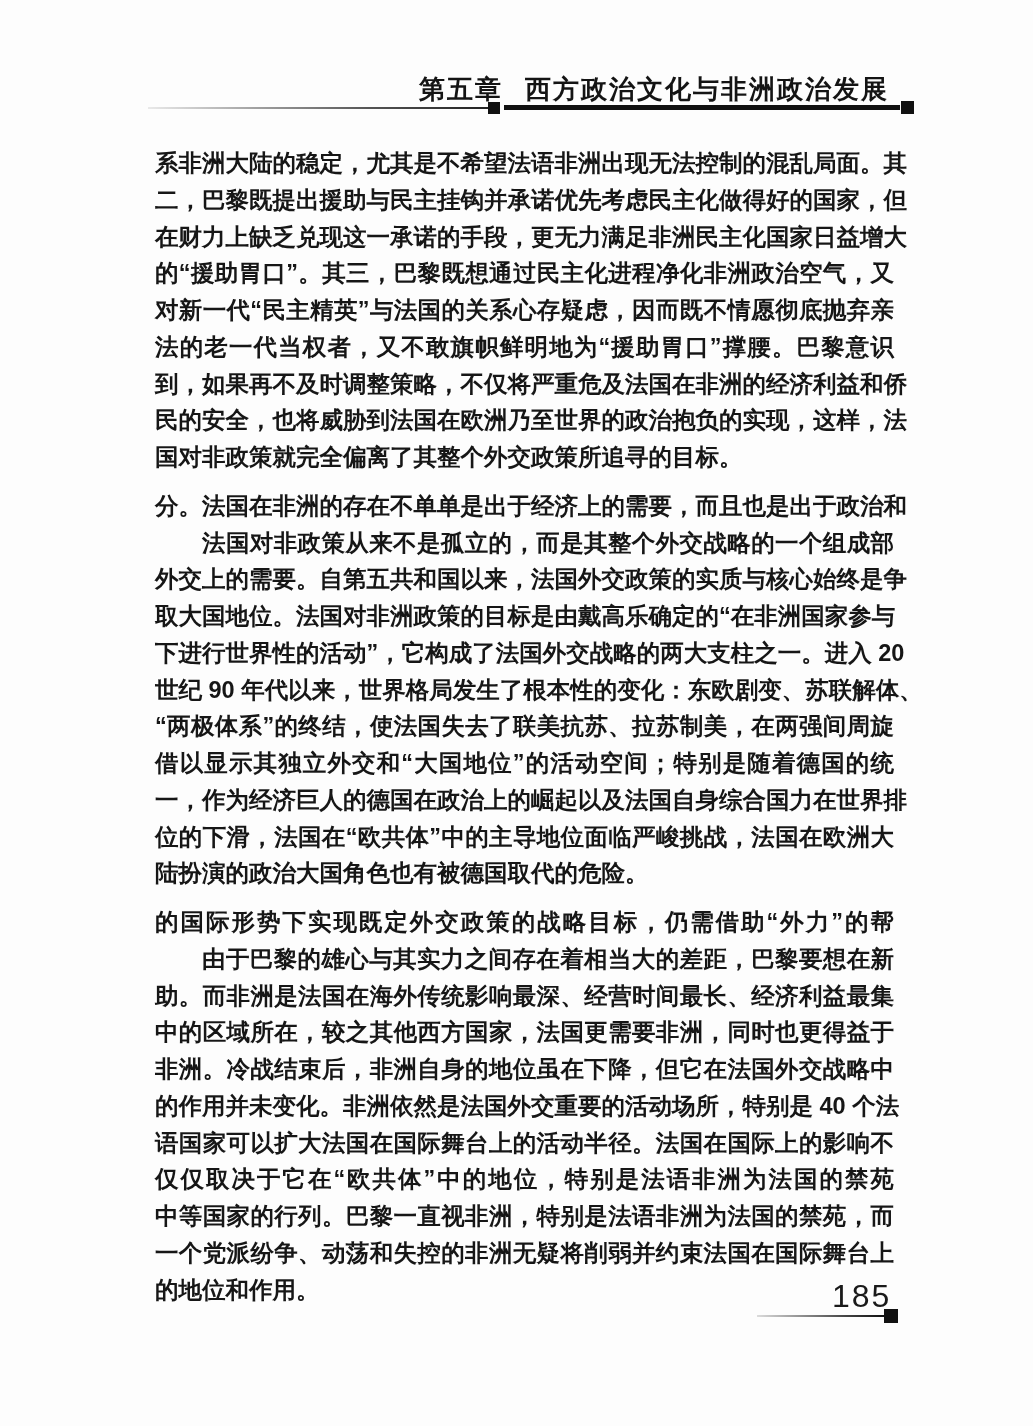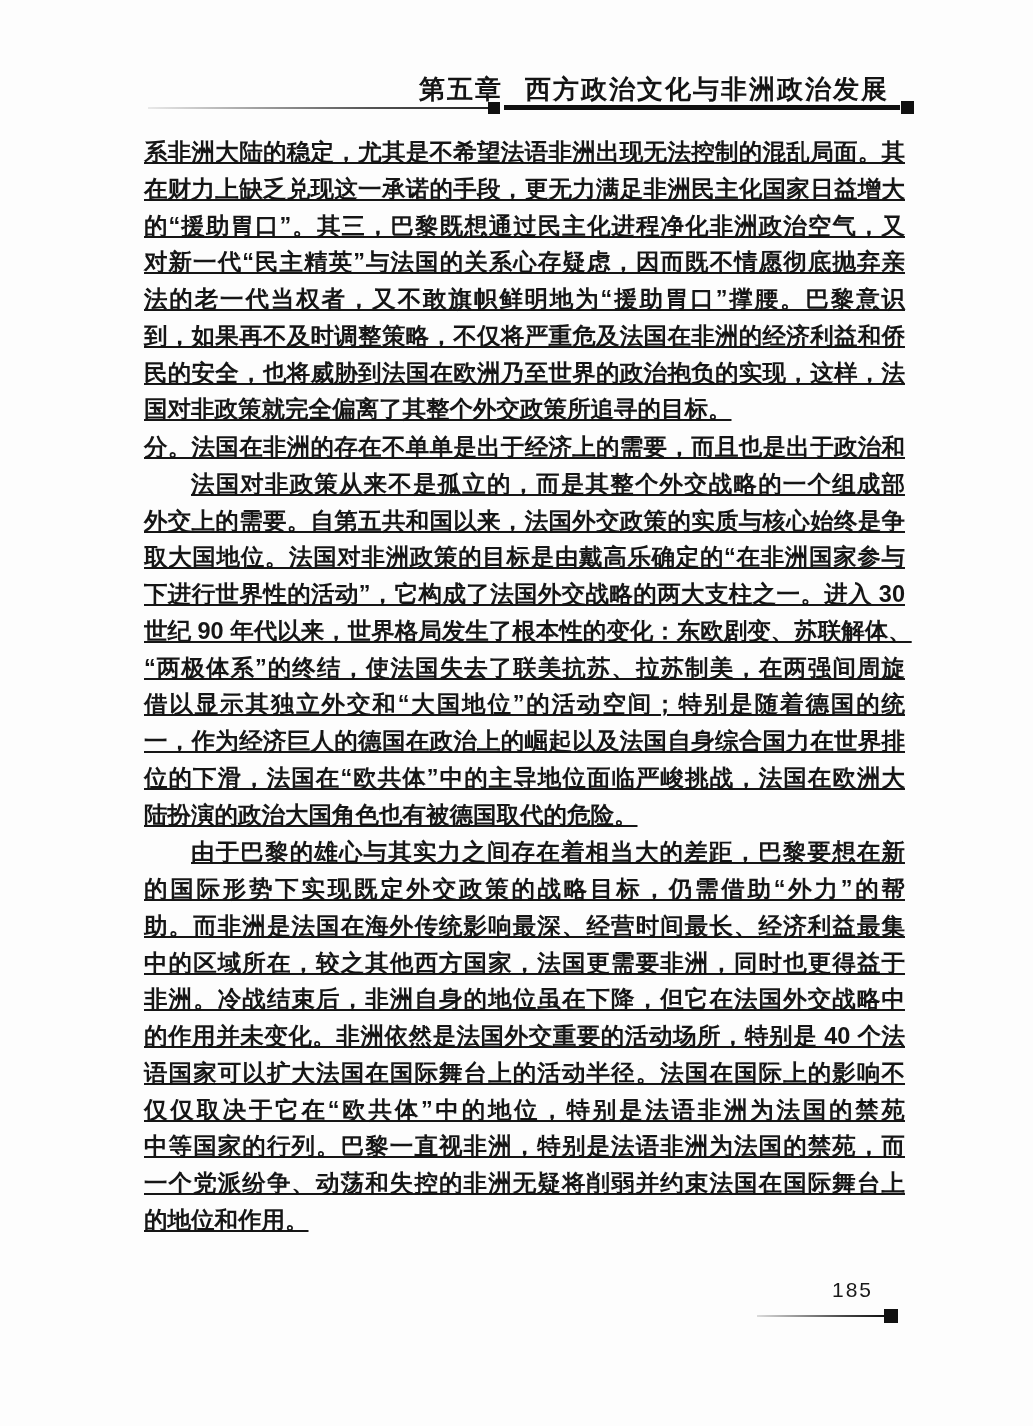--- a/index.html
+++ b/index.html
@@ -50,35 +50,35 @@
   
   .body-text {
     position: absolute;
     top: 133px; left: 143px;
     width: 763px;
     color: #161616;
     font-size: 23.5px;
     font-weight: 600;
     line-height: 36.75px;
   }
-  .paragraph { margin: 1px; text-decoration: underline; }
+  .paragraph { margin: 12px; }
   .line {
     text-align: justify;
     text-align-last: justify;
     text-justify: inter-ideograph;
     white-space: nowrap;
   }
   .line.end { text-align-last: left; white-space: normal; }
   .line.indent { text-indent: 2em; }
 
   
   .page-number {
     position: absolute;
     top: 1278px; left: 832px;
-    font-size: 21px;
+    font-size: 32px;
     color: #1a1a1a;
     letter-spacing: 2px;
   }
   .footer-rule {
     position: absolute;
     top: 1308px; left: 757px;
     width: 142px; height: 16px;
   }
   .footer-rule .thin {
     position: absolute; left: 0; top: 7px;
@@ -102,44 +102,45 @@
   <div class="header-rule">
     <div class="thin"></div>
     <div class="junction-square"></div>
     <div class="thick"></div>
     <div class="end-square"></div>
   </div>
 
   <div class="body-text">
     <div class="paragraph">
         <div class="line">系非洲大陆的稳定，尤其是不希望法语非洲出现无法控制的混乱局面。其</div>
+        <div class="line">二，巴黎既提出援助与民主挂钩并承诺优先考虑民主化做得好的国家，但</div>
         <div class="line">在财力上缺乏兑现这一承诺的手段，更无力满足非洲民主化国家日益增大</div>
         <div class="line">的“援助胃口”。其三，巴黎既想通过民主化进程净化非洲政治空气，又</div>
         <div class="line">对新一代“民主精英”与法国的关系心存疑虑，因而既不情愿彻底抛弃亲</div>
         <div class="line">法的老一代当权者，又不敢旗帜鲜明地为“援助胃口”撑腰。巴黎意识</div>
         <div class="line">到，如果再不及时调整策略，不仅将严重危及法国在非洲的经济利益和侨</div>
         <div class="line">民的安全，也将威胁到法国在欧洲乃至世界的政治抱负的实现，这样，法</div>
         <div class="line end">国对非政策就完全偏离了其整个外交政策所追寻的目标。</div>
       </div>
     <div class="paragraph">
         <div class="line">分。法国在非洲的存在不单单是出于经济上的需要，而且也是出于政治和</div>
         <div class="line indent">法国对非政策从来不是孤立的，而是其整个外交战略的一个组成部</div>
         <div class="line">外交上的需要。自第五共和国以来，法国外交政策的实质与核心始终是争</div>
         <div class="line">取大国地位。法国对非洲政策的目标是由戴高乐确定的“在非洲国家参与</div>
-        <div class="line">下进行世界性的活动”，它构成了法国外交战略的两大支柱之一。进入 30</div>
+        <div class="line">下进行世界性的活动”，它构成了法国外交战略的两大支柱之一。进入 20</div>
         <div class="line">世纪 90 年代以来，世界格局发生了根本性的变化：东欧剧变、苏联解体、</div>
         <div class="line">“两极体系”的终结，使法国失去了联美抗苏、拉苏制美，在两强间周旋</div>
         <div class="line">借以显示其独立外交和“大国地位”的活动空间；特别是随着德国的统</div>
         <div class="line">一，作为经济巨人的德国在政治上的崛起以及法国自身综合国力在世界排</div>
         <div class="line">位的下滑，法国在“欧共体”中的主导地位面临严峻挑战，法国在欧洲大</div>
         <div class="line end">陆扮演的政治大国角色也有被德国取代的危险。</div>
       </div>
     <div class="paragraph">
+        <div class="line">的国际形势下实现既定外交政策的战略目标，仍需借助“外力”的帮</div>
         <div class="line indent">由于巴黎的雄心与其实力之间存在着相当大的差距，巴黎要想在新</div>
-        <div class="line">的国际形势下实现既定外交政策的战略目标，仍需借助“外力”的帮</div>
         <div class="line">助。而非洲是法国在海外传统影响最深、经营时间最长、经济利益最集</div>
         <div class="line">中的区域所在，较之其他西方国家，法国更需要非洲，同时也更得益于</div>
         <div class="line">非洲。冷战结束后，非洲自身的地位虽在下降，但它在法国外交战略中</div>
         <div class="line">的作用并未变化。非洲依然是法国外交重要的活动场所，特别是 40 个法</div>
         <div class="line">语国家可以扩大法国在国际舞台上的活动半径。法国在国际上的影响不</div>
         <div class="line">仅仅取决于它在“欧共体”中的地位，特别是法语非洲为法国的禁苑</div>
         <div class="line">中等国家的行列。巴黎一直视非洲，特别是法语非洲为法国的禁苑，而</div>
         <div class="line">一个党派纷争、动荡和失控的非洲无疑将削弱并约束法国在国际舞台上</div>
         <div class="line end">的地位和作用。</div>
       </div>

